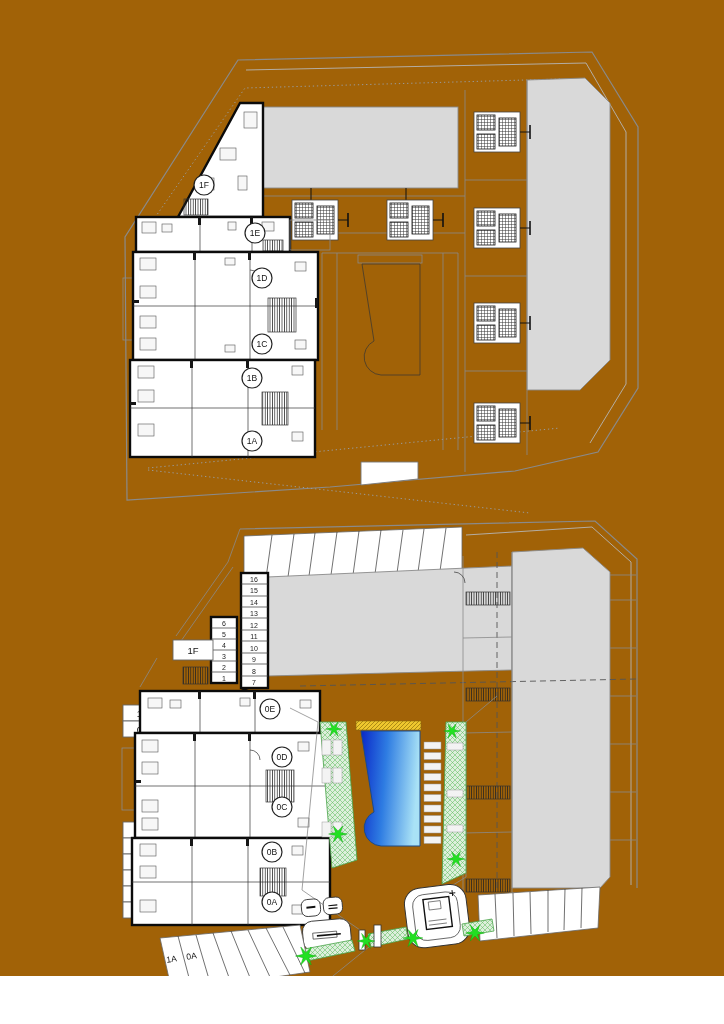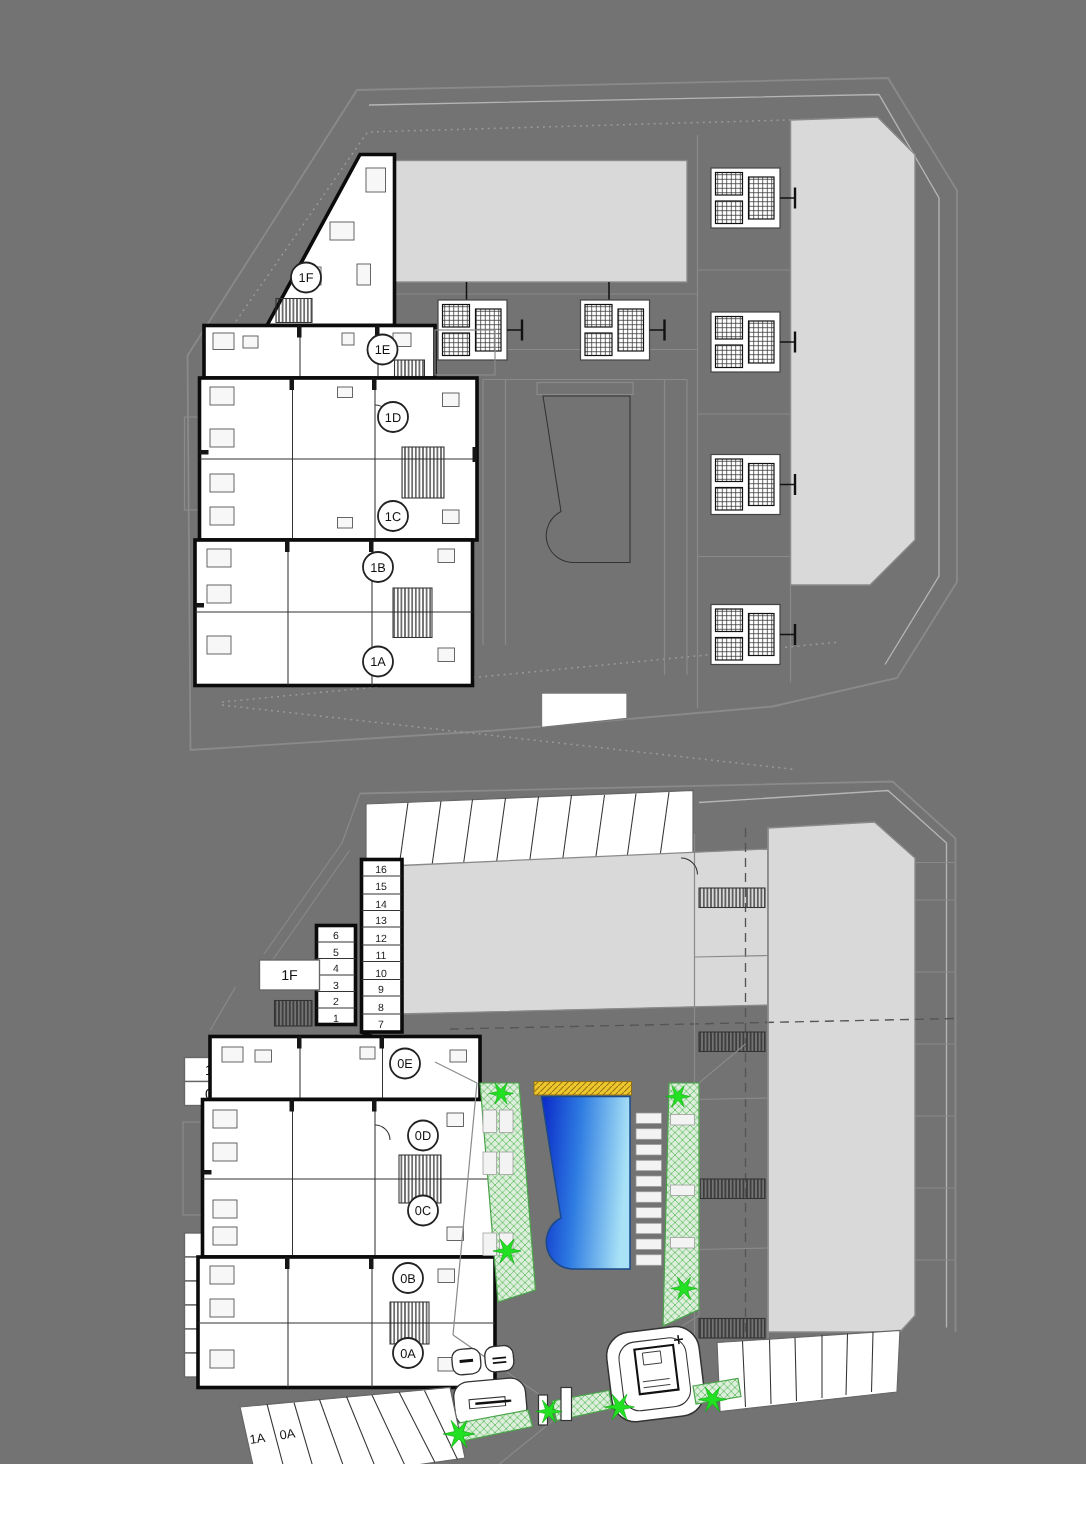--- a/index.html
+++ b/index.html
@@ -1,16 +1,16 @@
 <!DOCTYPE html>
 <html><head>
 <meta charset="utf-8">
 <style>
   html,body{margin:0;padding:0;background:#fff;}
-  .page{position:relative;width:724px;height:976px;background:#737373;overflow:hidden;
+  .page{position:relative;width:724px;height:976px;background:#a16207;overflow:hidden;
         font-family:"Liberation Sans", sans-serif;}
   svg{position:absolute;left:0;top:0;}
   svg text{font-family:"Liberation Sans", sans-serif;fill:#111;}
   .wall{fill:#ffffff;stroke:#0b0b0b;stroke-width:2.4;}
   .thin{stroke:#333;stroke-width:.7;fill:none;}
   .lt{stroke:#8a8a8a;stroke-width:.8;fill:none;}
   .bnd{stroke:#8a8a8a;stroke-width:1.2;fill:none;}
   .bnd2{stroke:#b5b5b5;stroke-width:.9;fill:none;}
   .dot{stroke:#9a9a9a;stroke-width:1;stroke-dasharray:1.3,2.8;fill:none;}
   .dash{stroke:#555;stroke-width:.9;stroke-dasharray:6,4;fill:none;}

